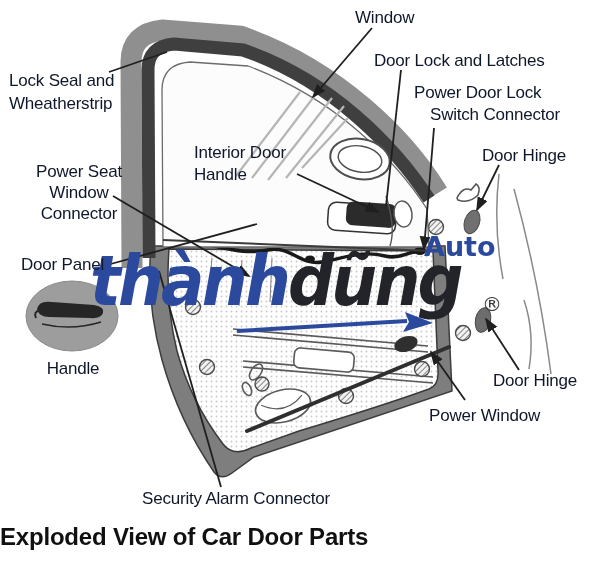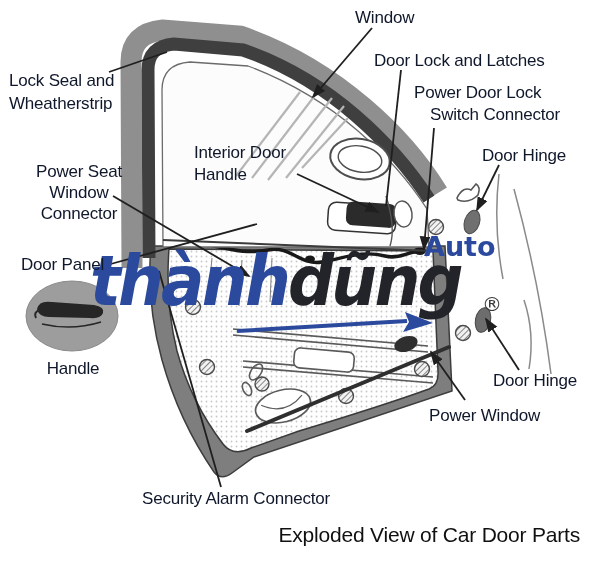--- a/index.html
+++ b/index.html
@@ -14,22 +14,22 @@
   .lbl-pdl .l2{margin-left:16px;}
   .lbl-seal{left:9px;top:69px;line-height:23px;}
   .lbl-inthandle{left:194px;top:142px;}
   .lbl-hingetop{left:482px;top:145px;}
   .lbl-pseat{left:33px;top:161px;width:92px;text-align:center;line-height:21px;}
   .lbl-doorpanel{left:21px;top:254px;}
   .lbl-exthandle{left:17px;top:358px;width:112px;text-align:center;}
   .lbl-hingebot{left:493px;top:370px;}
   .lbl-pwindow{left:429px;top:405px;}
   .lbl-alarm{left:142px;top:488px;}
-  .title{position:absolute;left:0;top:523px;width:580px;text-align:right;
-         font-weight:400;font-size:21px;color:#101010;letter-spacing:-0.2px;z-index:30;}
+  .title{position:absolute;left:0;top:523px;width:580px;text-align:left;
+         font-weight:700;font-size:24px;color:#101010;letter-spacing:-0.2px;z-index:30;}
   
   .wm{position:absolute;left:0;top:0;width:600px;height:563px;z-index:20;pointer-events:none;border-radius:13px;}
   .wm-main{position:absolute;left:90px;top:246px;font-family:"DejaVu Sans",sans-serif;
            font-style:italic;font-weight:800;font-size:70px;line-height:70px;
            letter-spacing:-3px;transform:scaleX(.92);transform-origin:left top;white-space:nowrap;}
   .wm-blue{color:#2b4a9e;}
   .wm-dark{color:#22242a;}
   .wm-auto{position:absolute;left:424px;top:231px;font-family:"DejaVu Sans",sans-serif;
            font-weight:700;font-size:27px;color:#2b4a9e;text-align:right;}
   .wm-reg{position:absolute;left:482px;top:292px;font-size:20px;color:#3a3a3a;

